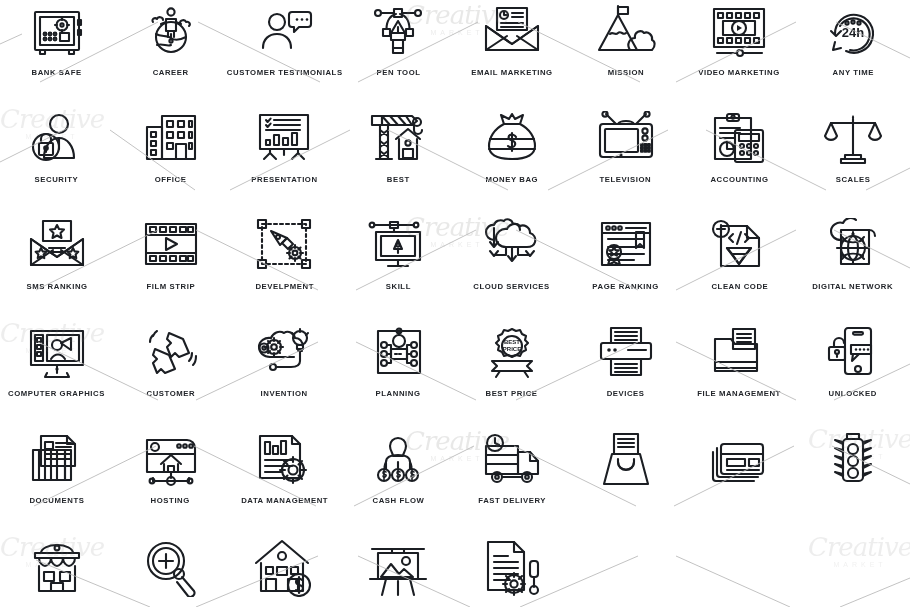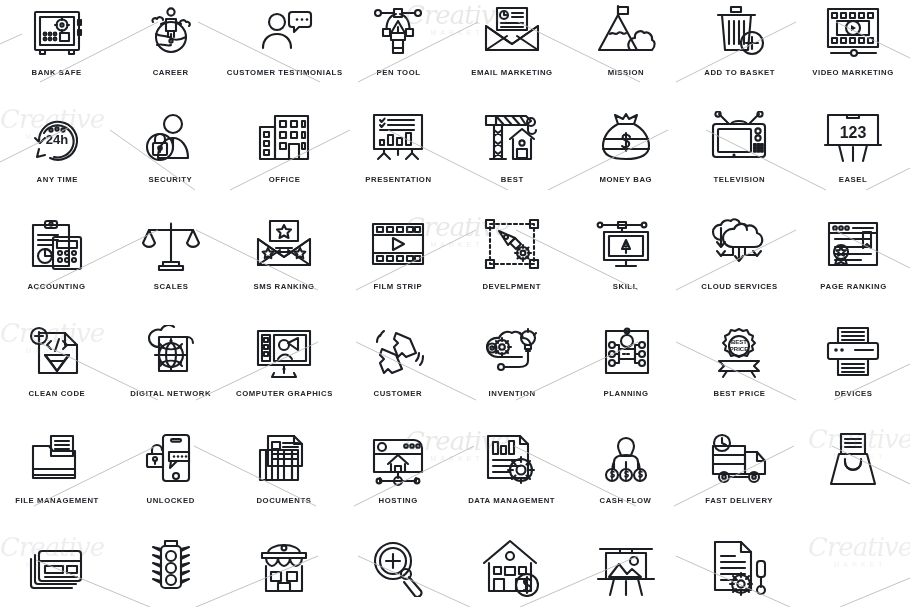--- a/index.html
+++ b/index.html
@@ -292,37 +292,20 @@
           <path d="M5 46L24 11l19 35z"></path>
           <path d="M16 30c3-3 5 2 8-1s5 3 8 0"></path>
           <line x1="24" y1="11" x2="24" y2="2"></line>
           <path d="M24 3h10v7H24z"></path>
           <path d="M36 46c-4-6 0-12 5-12-1-6 6-9 9-5 4-2 9 2 8 7 3 1 4 6 0 10z"></path>
         </svg>
       </div>
       <div class="lbl">MISSION</div>
     </div>
 
-    <div class="cell">
-      <div class="art">
-        <svg viewBox="0 0 64 58">
-          <rect x="24" y="3" width="10" height="5"></rect>
-          <line x1="11" y1="11" x2="48" y2="11"></line>
-          <path d="M15 11l3 35h23l3-35"></path>
-          <line x1="22" y1="17" x2="22" y2="40"></line>
-          <line x1="27" y1="17" x2="27" y2="40"></line>
-          <line x1="32" y1="17" x2="32" y2="40"></line>
-          <line x1="37" y1="17" x2="37" y2="40"></line>
-          <circle cx="45" cy="39" r="11" style="stroke-width:2.1"></circle>
-          <line x1="45" y1="33" x2="45" y2="45"></line>
-          <line x1="39" y1="39" x2="51" y2="39"></line>
-        </svg>
-      </div>
-      <div class="lbl">ADD TO BASKET</div>
-    </div>
 
     <div class="cell">
       <div class="art">
         <svg viewBox="0 0 64 58">
           <rect x="7" y="5" width="50" height="38"></rect>
           <rect x="11" y="9" width="5" height="5"></rect>
             <rect x="20" y="9" width="5" height="5"></rect>
           <rect x="29" y="9" width="5" height="5"></rect>
             <rect x="38" y="9" width="5" height="5"></rect>
           <rect x="47" y="9" width="5" height="5"></rect>
@@ -472,32 +455,20 @@
             <rect x="47" y="39" width="1.8" height="1.8"></rect>
               <rect x="50.5" y="39" width="1.8" height="1.8"></rect>
               <rect x="54" y="39" width="1.8" height="1.8"></rect>
           </g>
           <circle cx="27" cy="44" r="1.6" class="solid"></circle>
         </svg>
       </div>
       <div class="lbl">TELEVISION</div>
     </div>
 
-    <div class="cell">
-      <div class="art">
-        <svg viewBox="0 0 64 58">
-          <rect x="7" y="4" width="50" height="30"></rect>
-          <path d="M26 4h12v3H26z"></path>
-          <text x="32" y="27" font-size="16" text-anchor="middle">123</text>
-          <line x1="4" y1="34" x2="60" y2="34"></line>
-          <path d="M18 34l4 16M46 34l-4 16M32 36v14"></path>
-        </svg>
-      </div>
-      <div class="lbl">EASEL</div>
-    </div>
 
     <div class="cell">
       <div class="art">
         <svg viewBox="0 0 64 58">
           <rect x="8" y="7" width="36" height="41"></rect>
           <rect x="20" y="3" width="12" height="7" rx="2"></rect>
           <circle cx="26" cy="6" r="1.6"></circle>
           <line x1="13" y1="17" x2="33" y2="17"></line>
           <line x1="13" y1="22" x2="33" y2="22"></line>
           <line x1="13" y1="27" x2="28" y2="27"></line>

